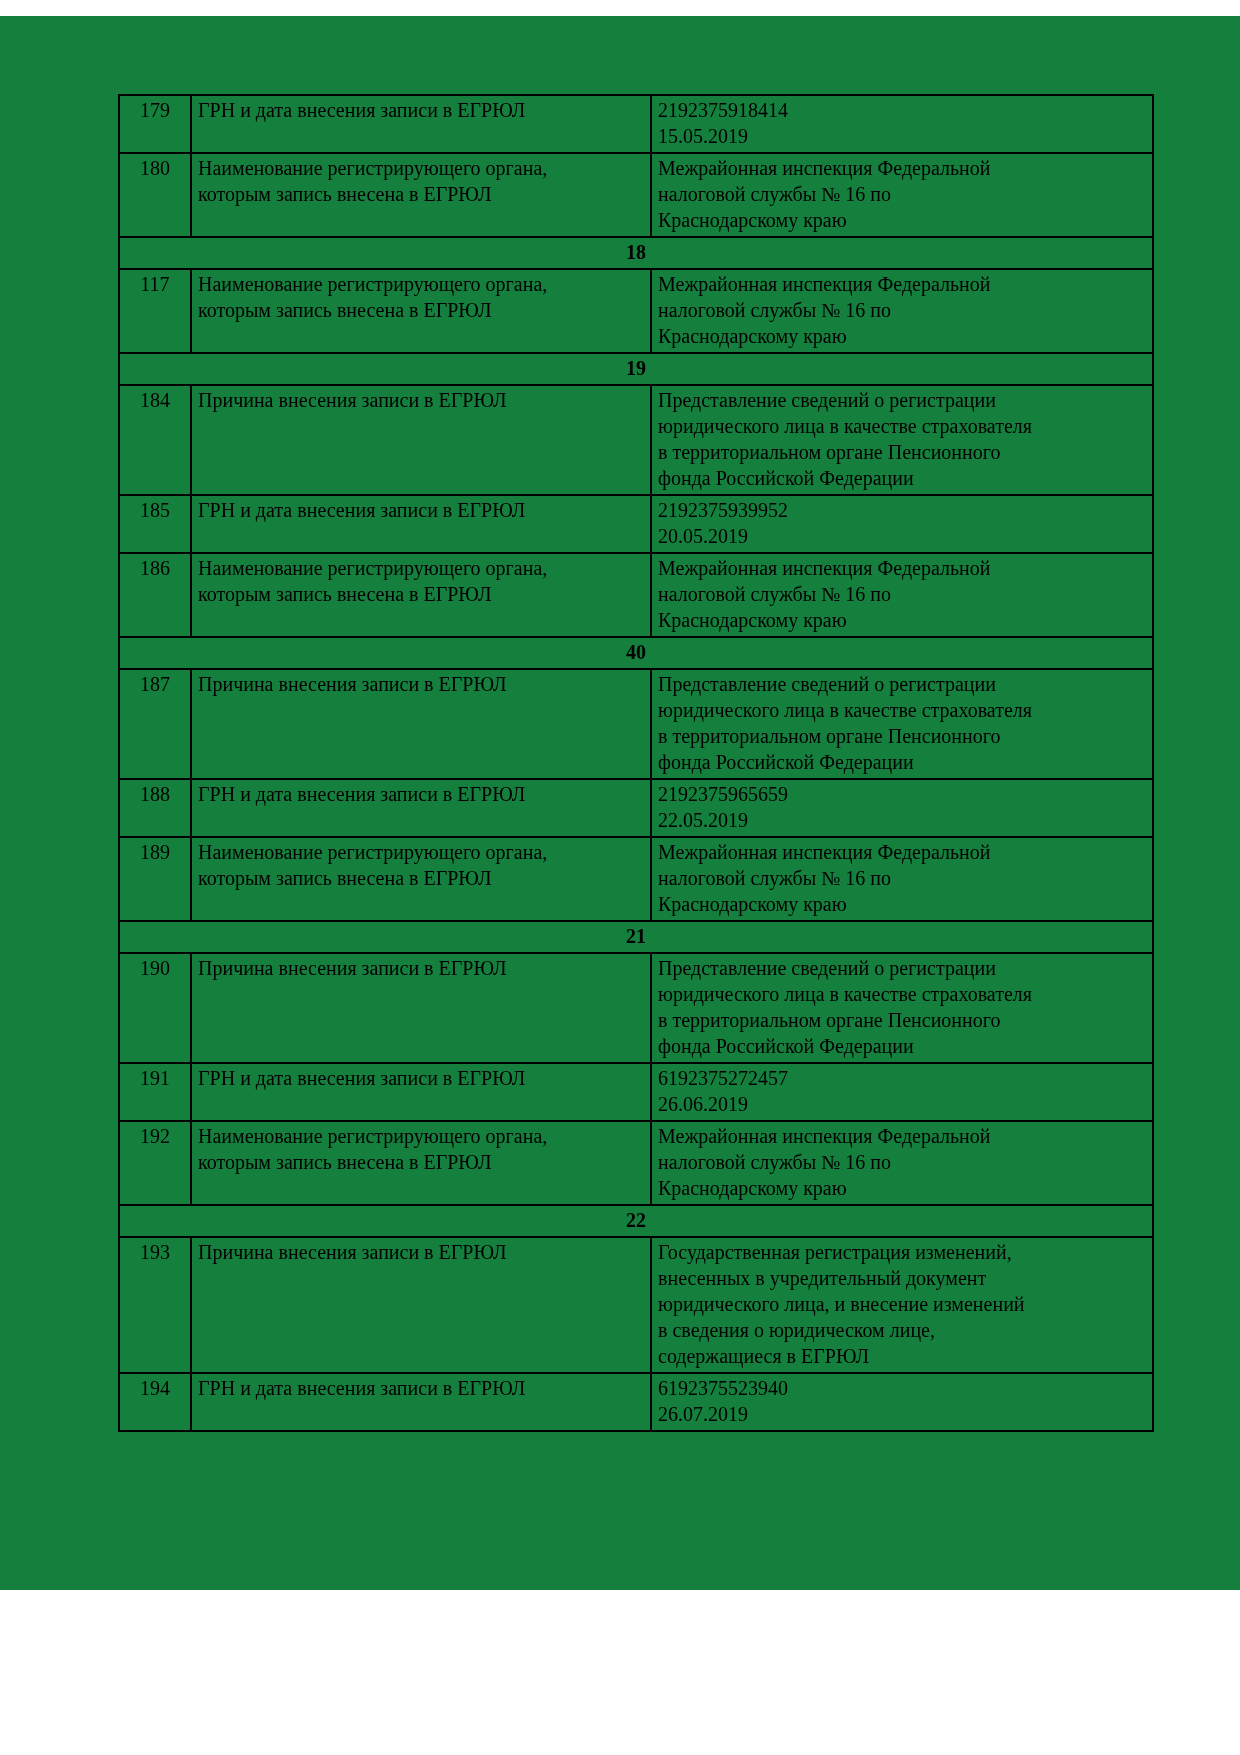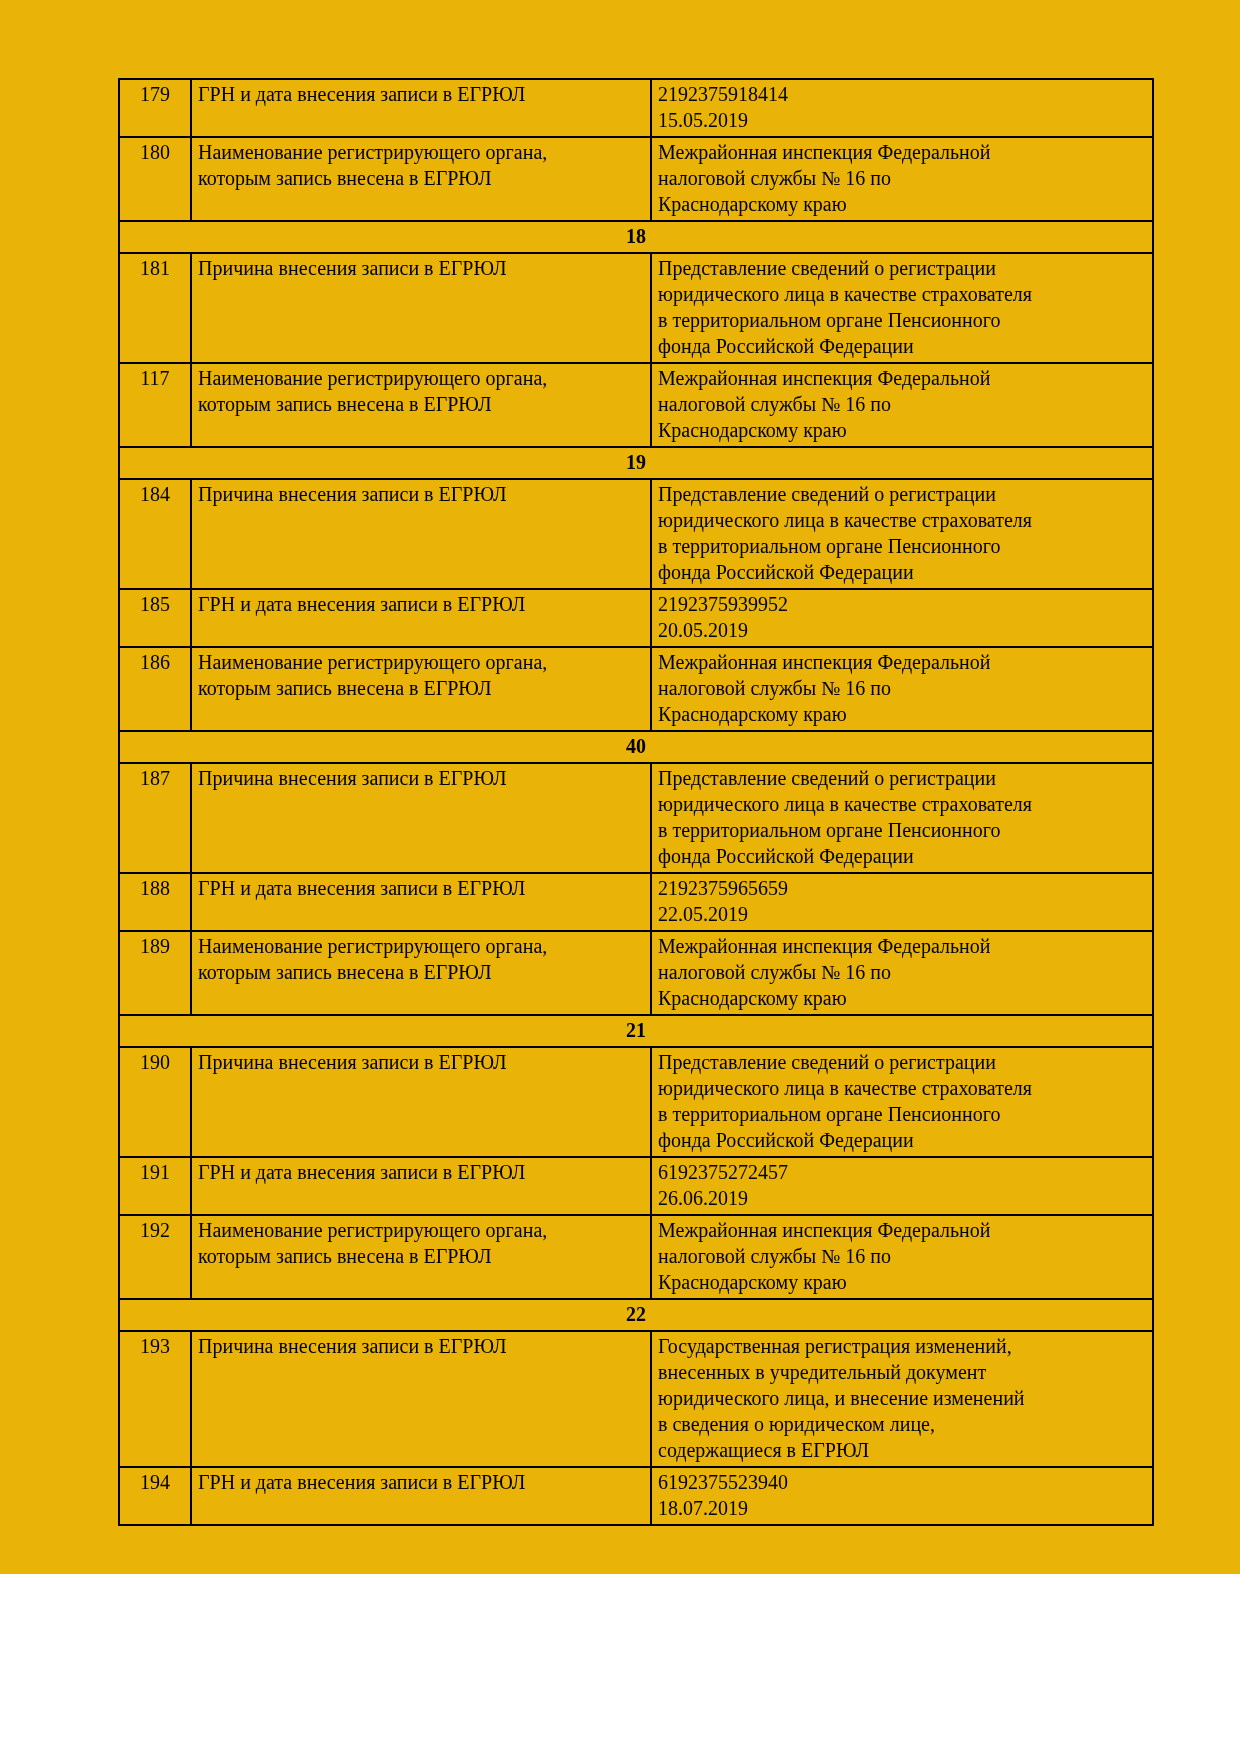--- a/index.html
+++ b/index.html
@@ -6,22 +6,23 @@
     margin: 0;
     padding: 0;
     background: #ffffff;
     color: #000000;
     font-family: "Liberation Serif", "DejaVu Serif", serif;
   }
   .page {
     position: relative;
     width: 1240px;
     height: 1574px;
-    background: #eab308;
+    background: #15803d;
     overflow: hidden;
+    margin-top: 16px;
   }
   table.egrul {
     position: absolute;
     left: 118px;
     top: 78px;
     width: 1034px;
     border-collapse: collapse;
     table-layout: fixed;
   }
   table.egrul td {
@@ -96,28 +97,20 @@
           <td class="label-cell">Наименование регистрирующего органа,
 которым запись внесена в ЕГРЮЛ</td>
           <td class="value-cell">Межрайонная инспекция Федеральной
 налоговой службы № 16 по
 Краснодарскому краю</td>
         </tr>
         <tr>
           <td colspan="3" class="section-cell">18</td>
         </tr>
         <tr>
-          <td class="num-cell">181</td>
-          <td class="label-cell">Причина внесения записи в ЕГРЮЛ</td>
-          <td class="value-cell">Представление сведений о регистрации
-юридического лица в качестве страхователя
-в территориальном органе Пенсионного
-фонда Российской Федерации</td>
-        </tr>
-        <tr>
           <td class="num-cell">117</td>
           <td class="label-cell">Наименование регистрирующего органа,
 которым запись внесена в ЕГРЮЛ</td>
           <td class="value-cell">Межрайонная инспекция Федеральной
 налоговой службы № 16 по
 Краснодарскому краю</td>
         </tr>
         <tr>
           <td colspan="3" class="section-cell">19</td>
         </tr>
@@ -202,21 +195,21 @@
           <td class="value-cell">Государственная регистрация изменений,
 внесенных в учредительный документ
 юридического лица, и внесение изменений
 в сведения о юридическом лице,
 содержащиеся в ЕГРЮЛ</td>
         </tr>
         <tr>
           <td class="num-cell">194</td>
           <td class="label-cell">ГРН и дата внесения записи в ЕГРЮЛ</td>
           <td class="value-cell">6192375523940
-18.07.2019</td>
+26.07.2019</td>
         </tr>
       </tbody>
   </table>
 
   <div class="footer-left">
     <div class="doc-title">Выписка из ЕГРЮЛ</div>
     <div>29.08.2025 15:23</div>
   </div>
 
   <div class="footer-center">ОГРН 1182375001511</div>

